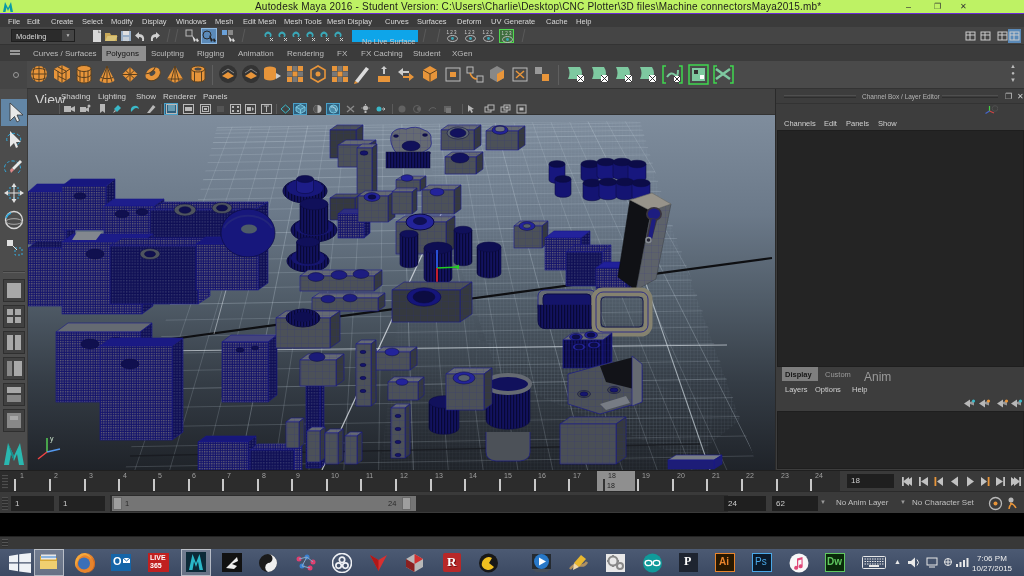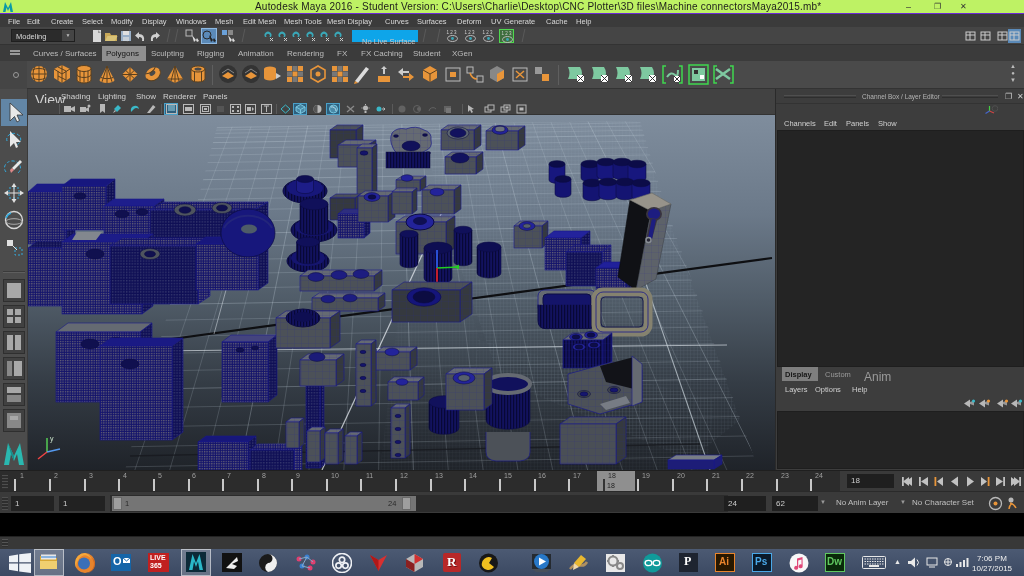--- a/index.html
+++ b/index.html
@@ -1266,21 +1266,21 @@
 <svg class="abs" style="left:642px;top:4px" width="21" height="20" viewBox="0 0 21 20">
         <circle cx="10.5" cy="10" r="9.5" fill="#109a9a"></circle>
         <ellipse cx="6.5" cy="10" rx="3.4" ry="2.6" fill="none" stroke="#fff" stroke-width="1.4"></ellipse>
         <ellipse cx="14.5" cy="10" rx="3.4" ry="2.6" fill="none" stroke="#fff" stroke-width="1.4"></ellipse>
       </svg>
 <div class="abs" style="left:679px;top:4px;width:19px;height:19px;background:#1e2430"></div>
 <div class="abs txt" style="left:684px;top:5px;font-size:12px;color:#fff;font-family:'Liberation Serif';font-weight:bold">P</div>
 <div class="abs" style="left:715px;top:4px;width:20px;height:19px;background:#281800;border:1px solid #e8842c"></div>
 <div class="abs txt" style="left:719px;top:7px;font-size:10px;color:#e8842c;font-weight:bold">Ai</div>
 <div class="abs" style="left:752px;top:4px;width:20px;height:19px;background:#0a1a2a;border:1px solid #4aa8e8"></div>
-<div class="abs txt" style="left:755px;top:7px;font-size:10px;color:#4aa8e8;font-weight:bold">Ps</div>
+<div class="abs txt" style="left:755px;top:7px;font-size:10px;color:#4aa8e8;font-weight:normal">Ps</div>
 <svg class="abs" style="left:789px;top:4px" width="20" height="20" viewBox="0 0 20 20">
         <circle cx="10" cy="10" r="9.5" fill="#f8f8f8"></circle>
         <path d="M13.5 4 L8 5.5 V13 a2 2 0 1 0 1.2 1.8 V7.5 l3.3 -0.9 V11.5 a2 2 0 1 0 1.2 1.8z" fill="#e04878"></path>
       </svg>
 <div class="abs" style="left:825px;top:4px;width:20px;height:19px;background:#0a2a0a;border:1px solid #60c860"></div>
 <div class="abs txt" style="left:827px;top:7px;font-size:10px;color:#60c860;font-weight:bold">Dw</div>
 <svg class="abs" style="left:862px;top:7px" width="24px" height="13" viewBox="0 0 24 13">
         <rect x="0.5" y="0.5" width="23" height="12" rx="1" fill="none" stroke="#e8e8e8"></rect>
         <path d="M2.5 3 h19 M2.5 5.5 h19 M2.5 8 h19" stroke="#e8e8e8" stroke-width="1" stroke-dasharray="1.5 1"></path>
         <rect x="7" y="9" width="10" height="2" fill="#e8e8e8"></rect>

